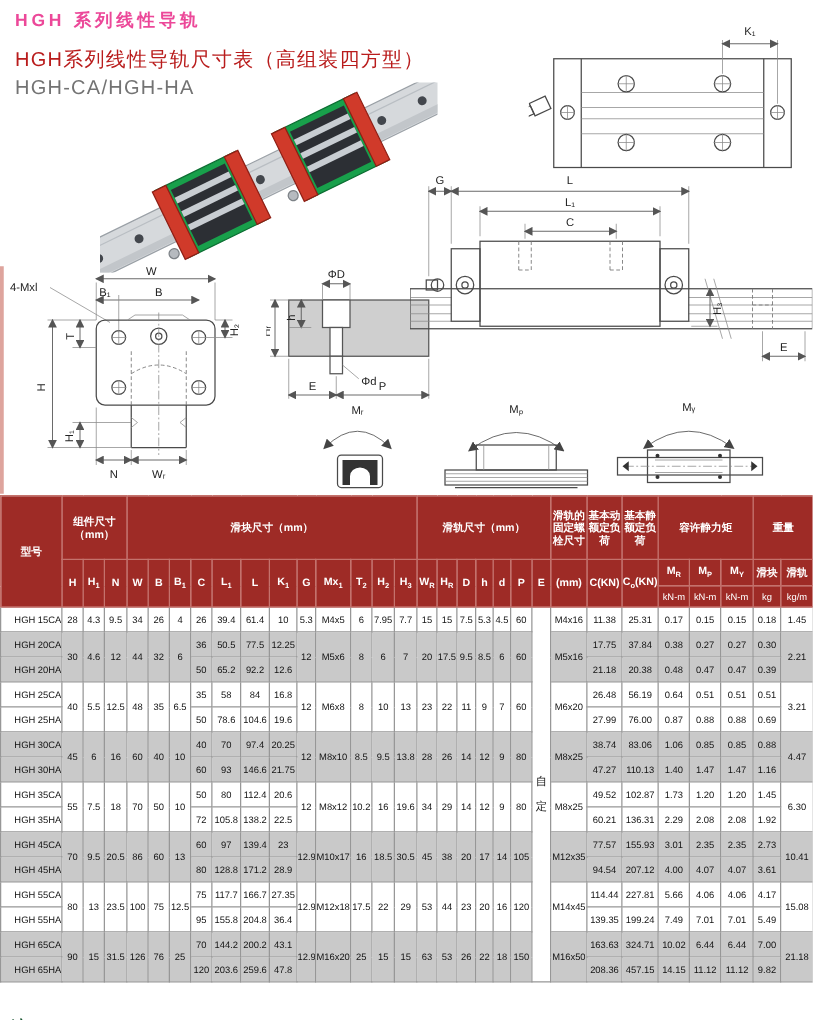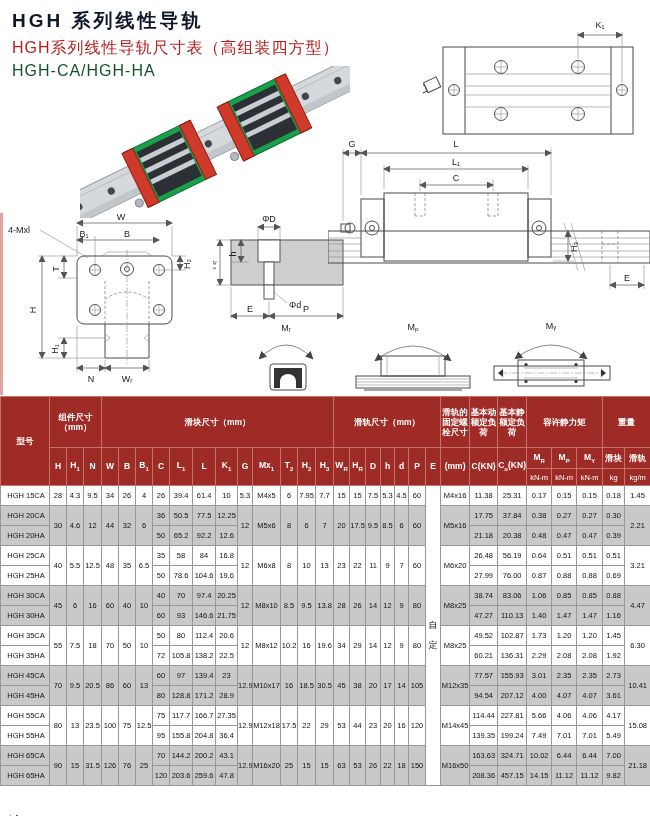--- a/index.html
+++ b/index.html
@@ -1,21 +1,21 @@
 <!DOCTYPE html>
 <html><head>
 <meta charset="utf-8">
 <style>
   html,body{margin:0;padding:0;background:#fff;}
   body{width:650px;height:816px;position:relative;overflow:hidden;
        font-family:"Liberation Sans",sans-serif;color:#111;}
   .abs{position:absolute;}
-  #title{left:12px;top:8px;font-size:19px;font-weight:bold;color:#0f172a;letter-spacing:3px;}
+  #title{left:12px;top:8px;font-size:14px;font-weight:bold;color:#ec4899;letter-spacing:3px;}
   #sub1{left:12px;top:38px;font-size:16px;color:#b91c1c;letter-spacing:1px;}
-  #sub2{left:12px;top:62px;font-size:16px;color:#14532d;letter-spacing:1px;}
+  #sub2{left:12px;top:62px;font-size:16px;color:#737373;letter-spacing:1px;}
   #note{left:8px;top:787px;font-size:16px;color:#14532d;margin-top:26px;}
   #left-strip{left:0;top:213px;width:3px;height:182px;background:#dea49d;}
 
   
   svg text{font-family:"Liberation Sans",sans-serif;font-size:9px;fill:#222;}
   .shape{stroke:#4a4a4a;stroke-width:1;fill:none;}
   .thin{stroke:#8a8a8a;stroke-width:.6;fill:none;}
   .dim{stroke:#555;stroke-width:.7;fill:none;}
   .dsh{stroke:#777;stroke-width:.7;fill:none;stroke-dasharray:3 2;}
   .cl{stroke:#888;stroke-width:.6;fill:none;stroke-dasharray:7 2 1.5 2;}
@@ -30,21 +30,21 @@
   
   #spec-table{position:absolute;left:0;top:396px;width:650px;border-collapse:collapse;table-layout:fixed;}
   #spec-table th{background:#9e2b26;color:#fff;border:1px solid #c4726c;font-weight:bold;
        padding:0;font-size:8.5px;line-height:1.2;white-space:pre-line;text-align:center;}
   #spec-table th.g{height:50px;}
   #spec-table th.l{height:20px;}
   #spec-table th.u{height:16px;font-size:7.5px;font-weight:normal;margin-top:12px;}
   #spec-table td{border:1px solid #979797;font-size:7.5px;text-align:center;padding:0;
        height:19px;line-height:1.05;color:#111;background:#fff;overflow:hidden;}
   #spec-table tr.shade td{background:#c9c9c9;}
-  #spec-table td.model{text-align:center;padding-left:2px;}
+  #spec-table td.model{text-align:right;padding-left:2px;}
   #spec-table td.ecell{background:#fff !important;font-size:9px;white-space:pre-line;line-height:2.2;}
   #spec-table sub{font-size:6px;}
 </style>
 </head>
 <body>
 
 <div class="abs" id="title">HGH 系列线性导轨</div>
 <div class="abs" id="sub1">HGH系列线性导轨尺寸表（高组装四方型）</div>
 <div class="abs" id="sub2">HGH-CA/HGH-HA</div>
 <div class="abs" id="left-strip"></div>

